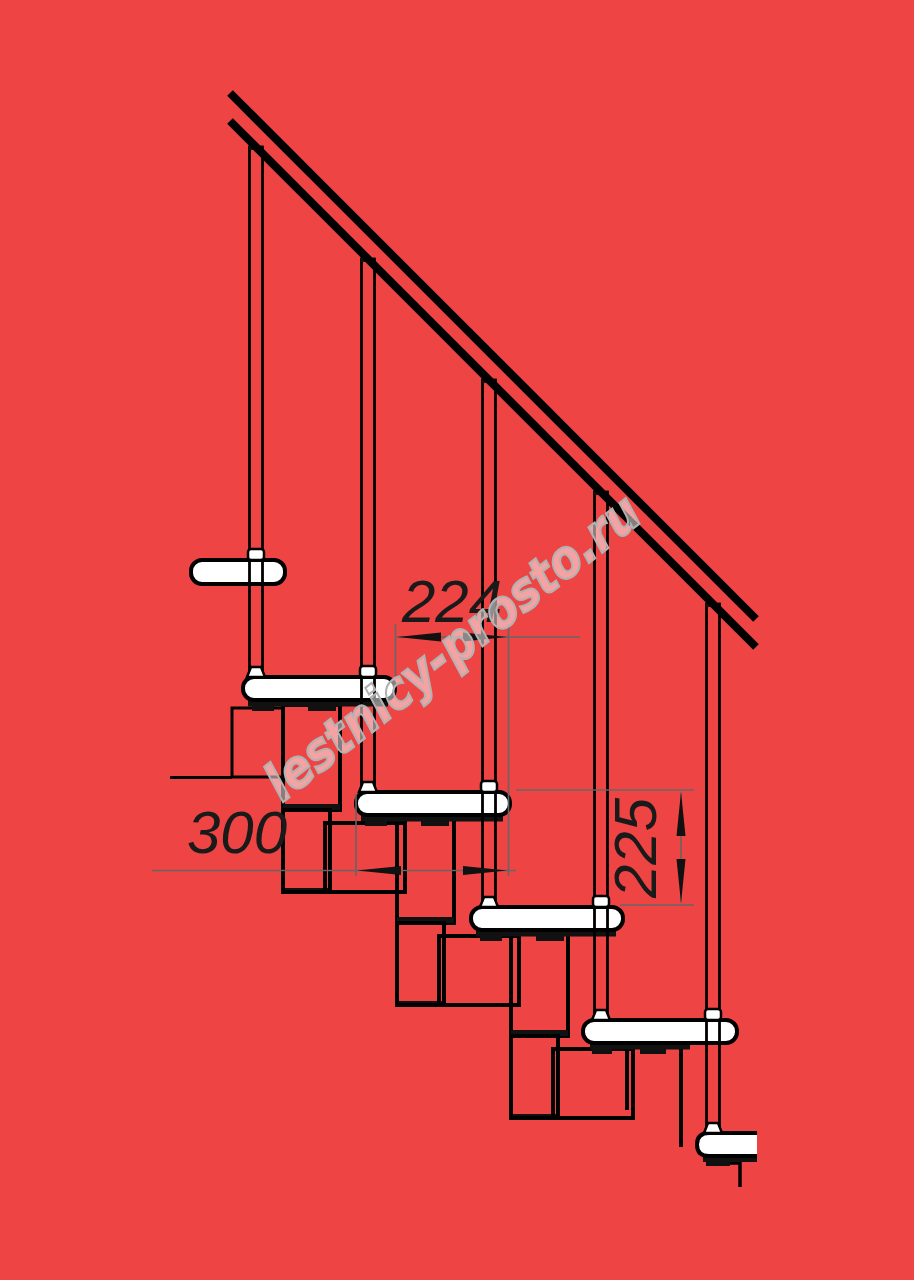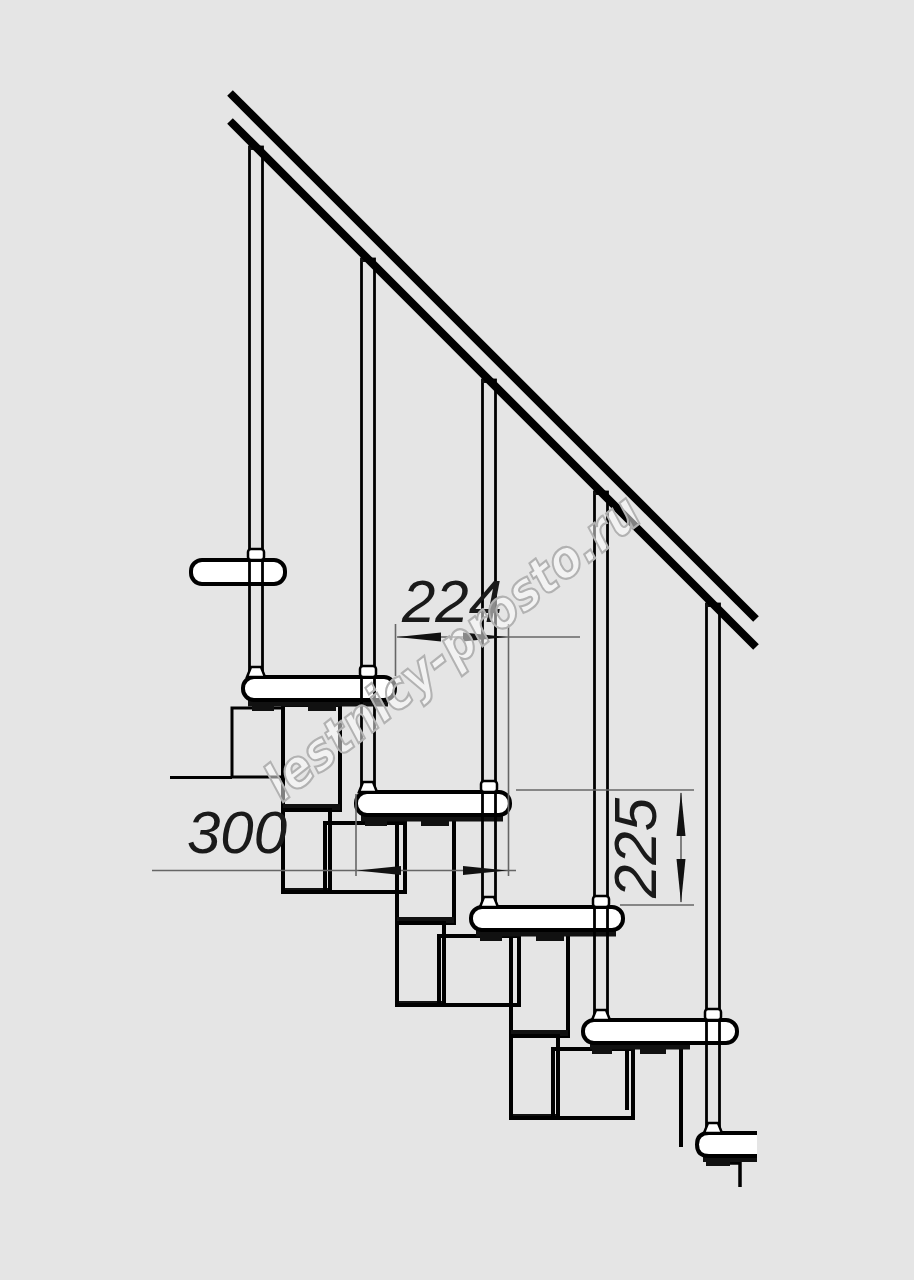--- a/index.html
+++ b/index.html
@@ -1,16 +1,16 @@
 <!DOCTYPE html>
 <html><head>
 <meta charset="utf-8">
 <style>
   html,body{margin:0;padding:0;background:#ffffff;}
-  .stage{width:914px;height:1280px;position:relative;background:#e5e5e5;overflow:hidden;}
+  .stage{width:914px;height:1280px;position:relative;background:#ef4444;overflow:hidden;}
   svg{display:block;}
   .mainline{stroke:#000000;fill:none;}
   .whitefill{fill:#ffffff;stroke:#000000;}
   .dimline{stroke:#666666;stroke-width:1.6;fill:none;}
   .dimarrow{fill:#111111;stroke:none;}
   .dimtext{font-family:"Liberation Sans",sans-serif;font-style:italic;font-size:60px;fill:#1a1a1a;text-anchor:middle;}
   .watermark{font-family:"DejaVu Sans",sans-serif;font-style:italic;font-weight:bold;font-size:52px;
              fill:rgba(255,255,255,0.5);stroke:#b2b2b2;stroke-width:2.2px;text-anchor:start;}
 </style>
 </head>

